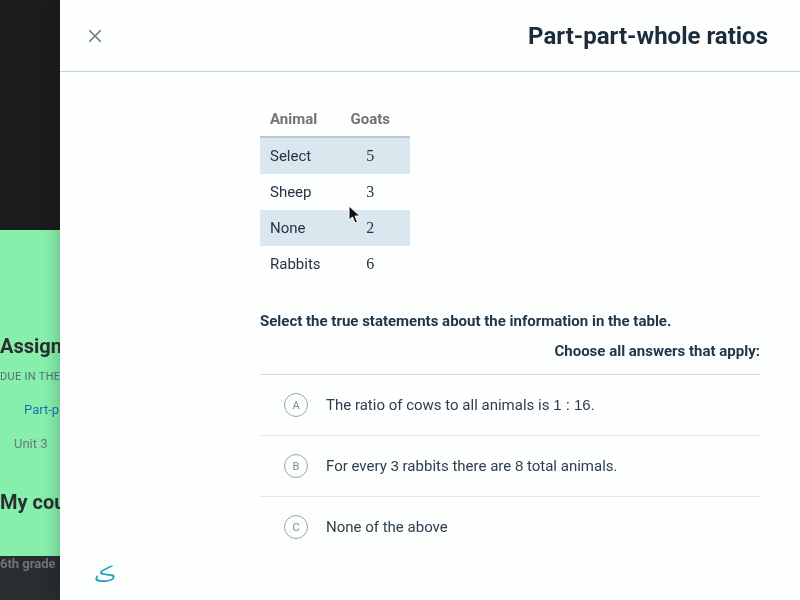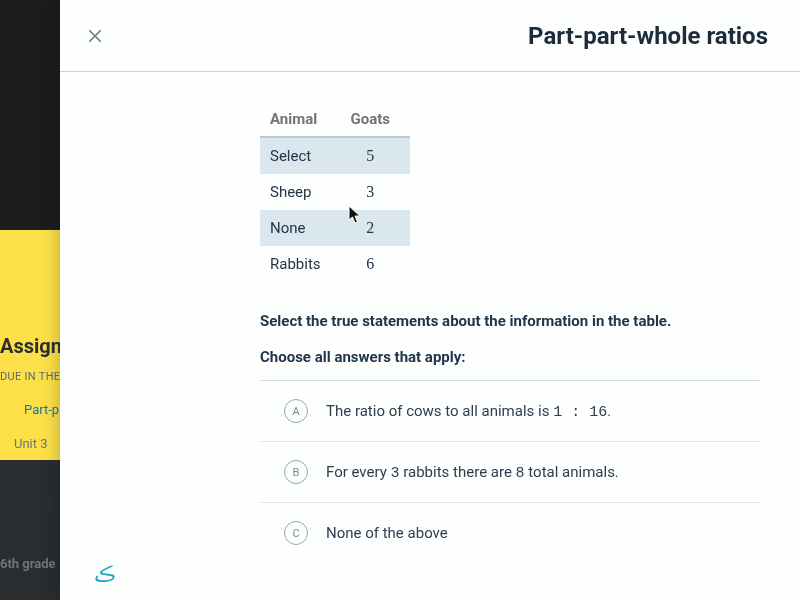--- a/index.html
+++ b/index.html
@@ -3,22 +3,22 @@
 <meta charset="utf-8">
 <style>
   * { box-sizing: border-box; margin: 0; padding: 0; }
   html, body { width: 800px; height: 600px; overflow: hidden; font-family: -apple-system, BlinkMacSystemFont, "Segoe UI", Roboto, sans-serif; }
   body { background: #2a2d30; color: #1e2a3a; }
 
   
   .sidebar-bg {
     position: absolute;
     left: 0; top: 0;
-    width: 80px; height: 460px;
-    background: #fde047;
+    width: 80px; height: 556px;
+    background: #86efac;
     border-right: 1px solid #f97316;
   }
   .sidebar-dark {
     position: absolute;
     left: 0; top: 0;
     width: 80px; height: 230px;
     background: #1a1c1d;
   }
   .sidebar-bg .heading {
     position: absolute;
@@ -100,24 +100,25 @@
     text-align: center;
   }
 
   .prompt {
     margin-top: 30px;
     font-size: 15px;
     font-weight: 700;
     color: #22364a;
   }
   .subprompt {
-    margin-top: 18px;
+    margin-top: 12px;
     font-size: 15px;
     font-weight: 700;
     color: #22364a;
+    text-align: right;
   }
 
   .choices {
     margin-top: 14px;
     border-top: 1px solid #d5dde2;
   }
   .choice {
     display: flex;
     align-items: center;
     gap: 18px;
@@ -133,21 +134,21 @@
     display: flex; align-items: center; justify-content: center;
     font-size: 11px;
     color: #7d8a92;
     flex-shrink: 0;
   }
   .choice-text {
     font-size: 15px;
     color: #2e3e4d;
   }
   .mathnum {
-    font-family: Liberation Mono, monospace;
+    font-family: Liberation Sans, sans-serif;
   }
 
   .footer-icon {
     position: absolute;
     left: 30px; bottom: 12px;
     width: 28px; height: 28px;
     display: flex; align-items: center; justify-content: center;
     color: #1aa3b8;
     font-size: 20px;
     font-style: italic;

